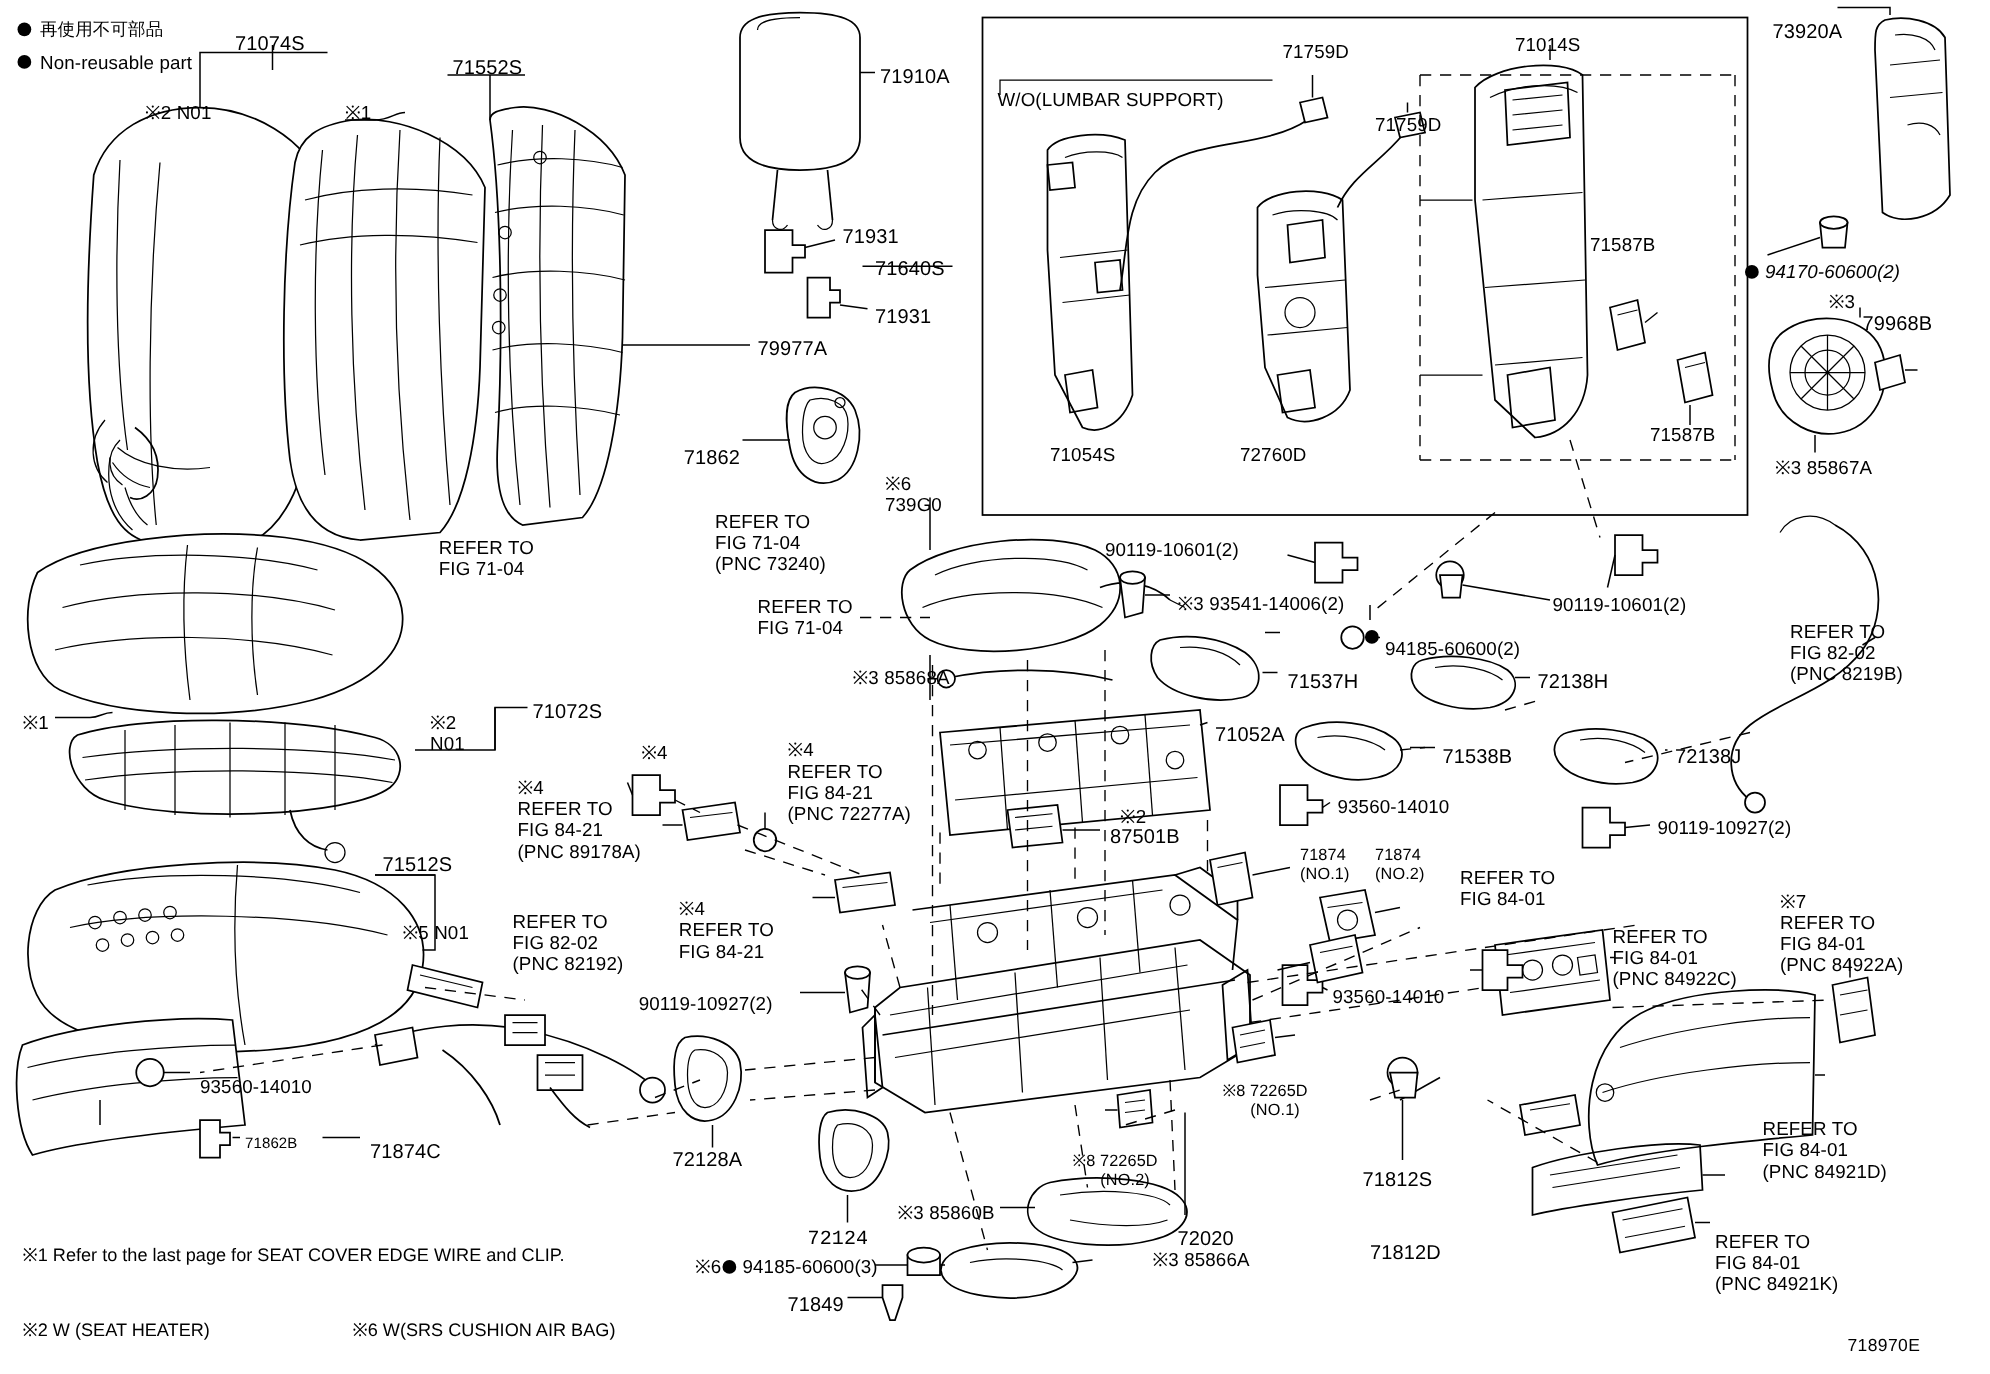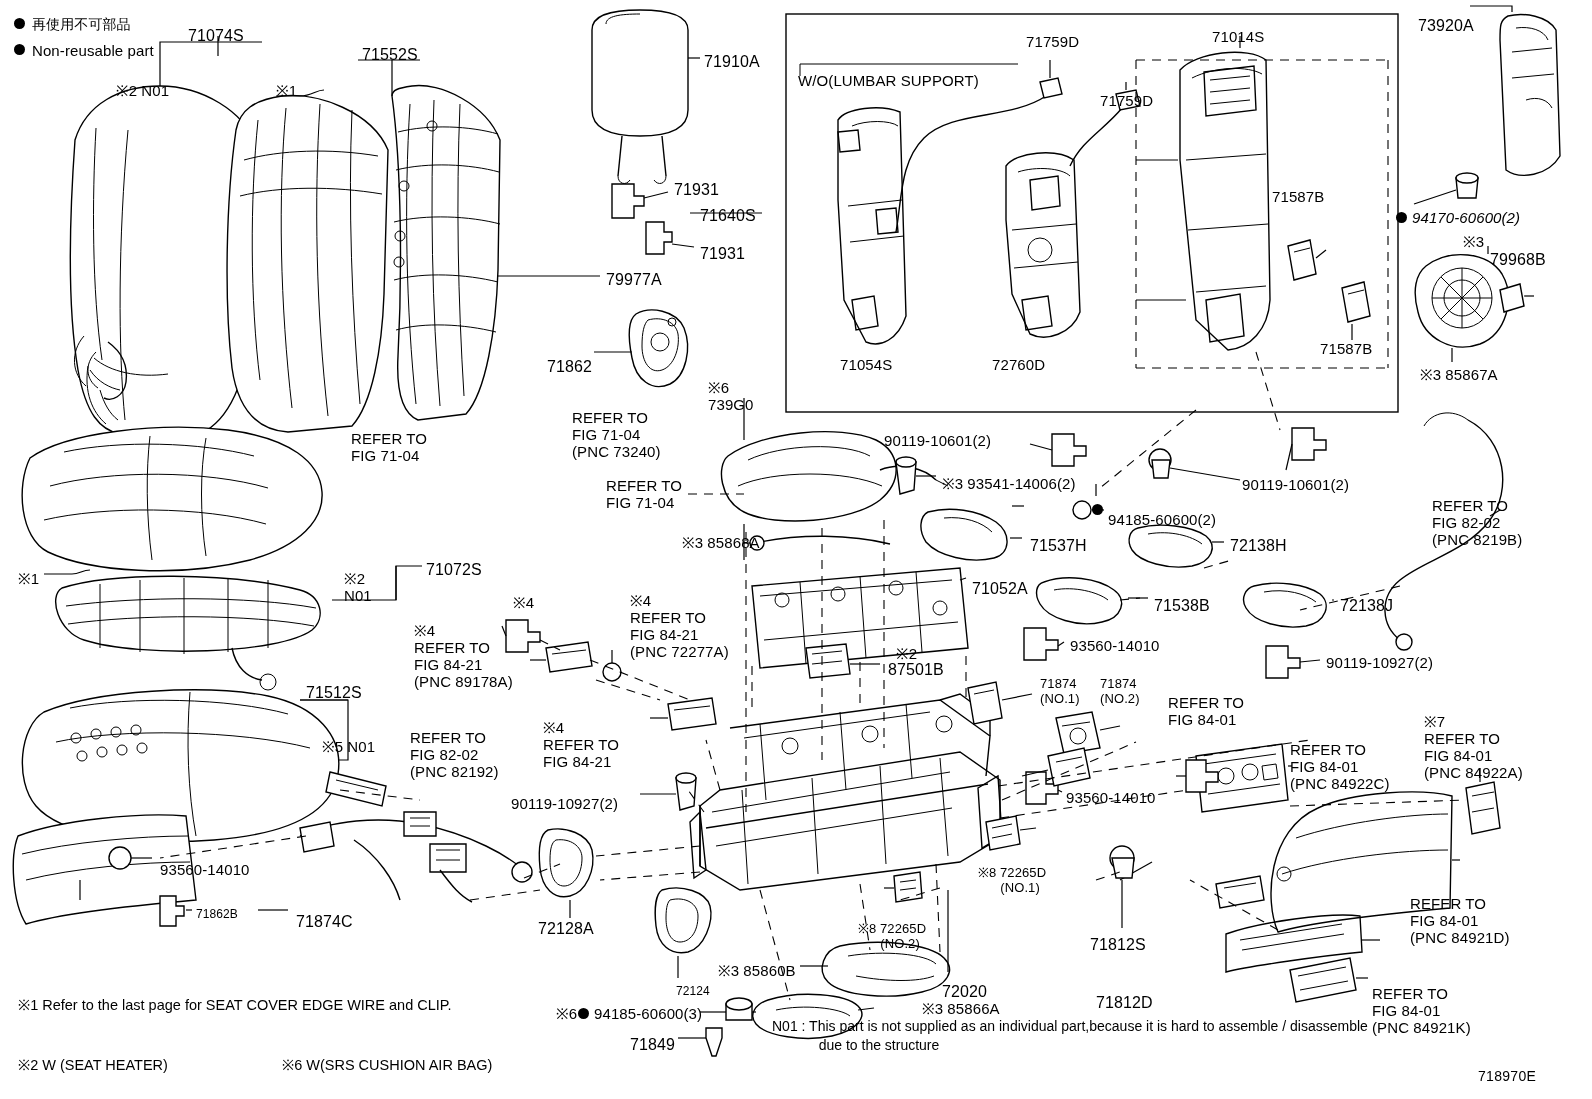--- a/index.html
+++ b/index.html
@@ -589,21 +589,21 @@
   <div class="lbl" style="left:1424px; top:713px;">※7
 REFER TO
 FIG 84-01
 (PNC 84922A)</div>
   <div class="lbl" style="left:511px; top:795px;">90119-10927(2)</div>
   <div class="lbl" style="left:1066px; top:789px;">93560-14010</div>
   <div class="lbl" style="left:160px; top:861px;">93560-14010</div>
   <div class="lbl" style="left:196px; top:906px; font-size:12px;">71862B</div>
   <div class="lbl" style="left:296px; top:913px; font-size:16px;">71874C</div>
   <div class="lbl" style="left:538px; top:920px; font-size:16px;text-align:right;">72128A</div>
-  <div class="lbl" style="left:676px; top:983px; font-size:12px;">72124</div>
+  <div class="lbl" style="left:646px; top:983px; font-size:16px;font-family:Liberation Mono, monospace;">72124</div>
   <div class="lbl" style="left:718px; top:962px;">※3 85860B</div>
   <div class="lbl small" style="left:978px; top:865px;">※8 72265D
       (NO.1)</div>
   <div class="lbl small" style="left:858px; top:921px;">※8 72265D
       (NO.2)</div>
   <div class="lbl" style="left:942px; top:983px; font-size:16px;">72020</div>
   <div class="lbl" style="left:878px; top:1000px;margin-left:44px;">※3 85866A</div>
   <div class="lbl" style="left:1090px; top:936px; font-size:16px;">71812S</div>
   <div class="lbl" style="left:1096px; top:994px; font-size:16px;">71812D</div>
   <div class="lbl" style="left:1410px; top:895px;">REFER TO
@@ -624,18 +624,16 @@
     
     
   </div>
 
   <div class="footnote" style="left:282px; top:1015px;">
     <div>※6 W(SRS CUSHION AIR BAG)</div>
     
     
   </div>
 
-  <div class="footnote" style="left:772px; top:1017px; font-size:14px; line-height:19px;">N01 : This part is not supplied as an individual part,because it is hard to assemble / disassemble
-            due to the structure</div>
 
   <div class="code-br" style="left:1478px; top:1068px;">718970E</div>
 
 </div>
 
 </body></html>

